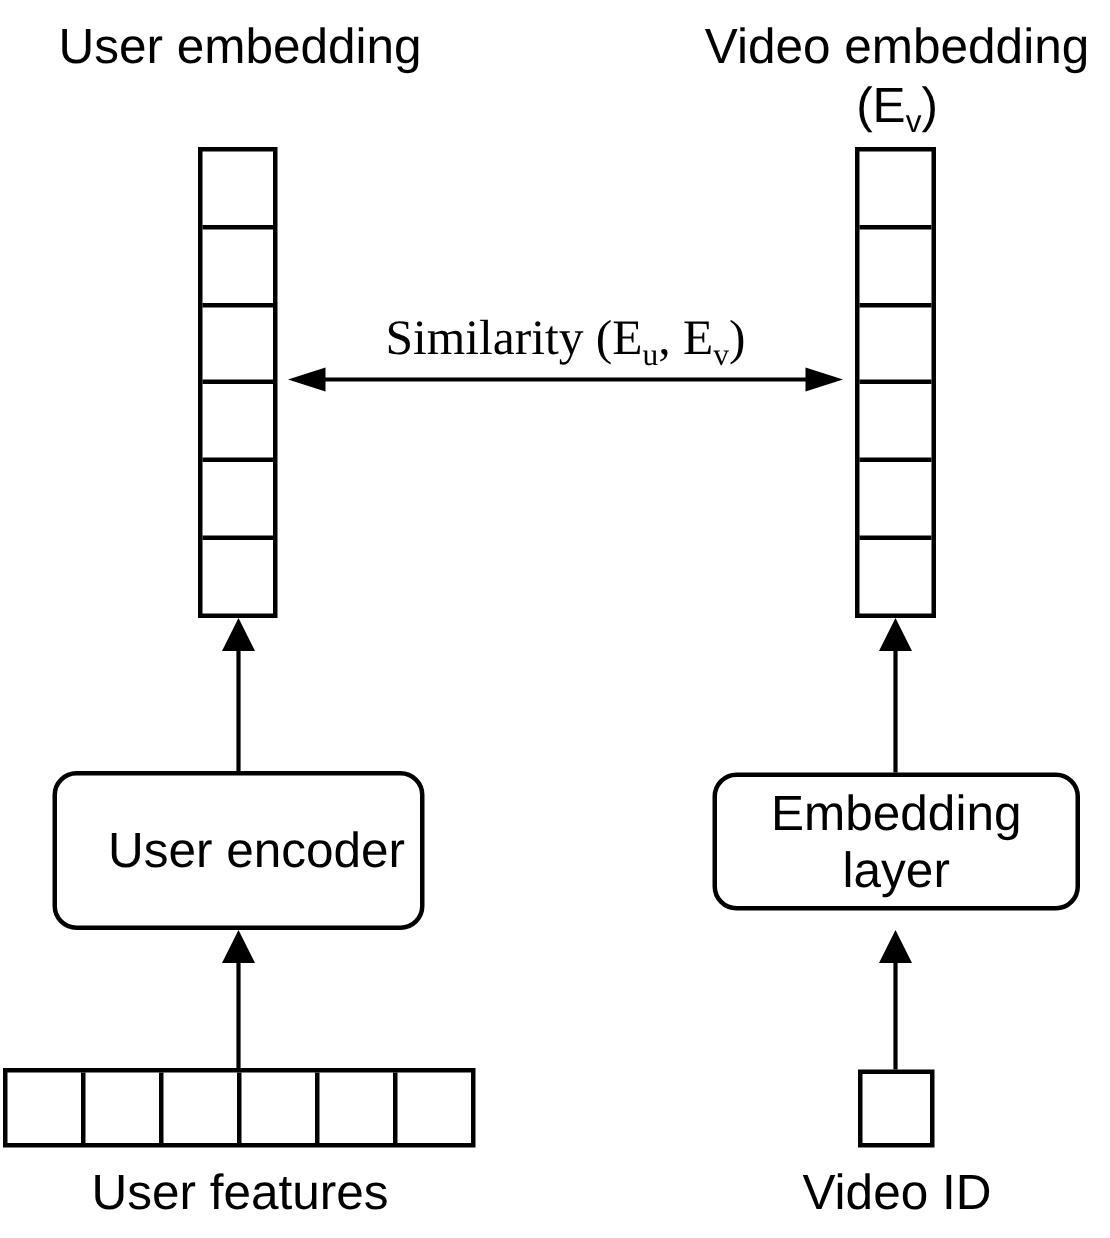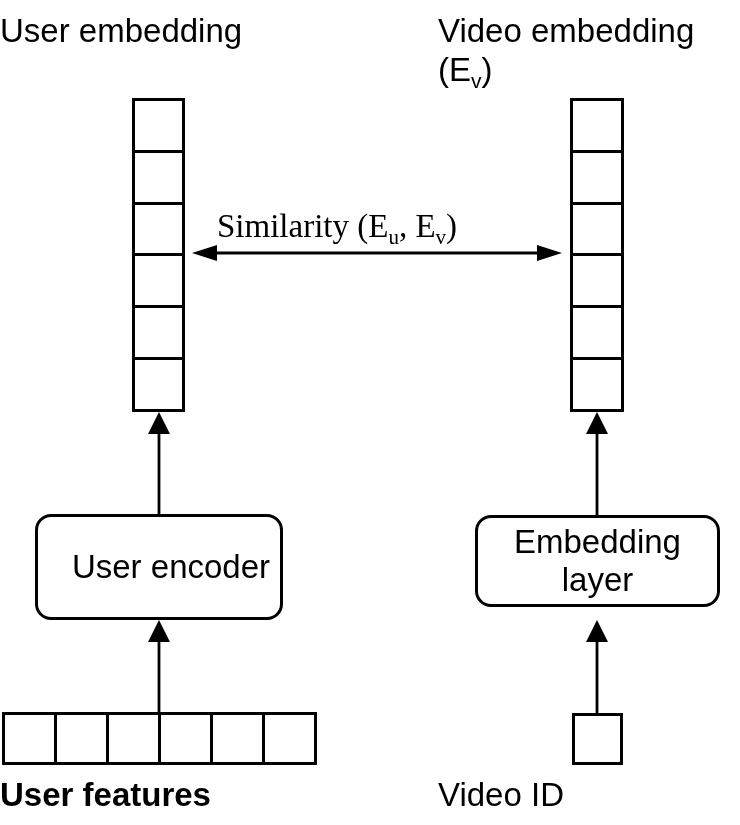--- a/index.html
+++ b/index.html
@@ -9,21 +9,21 @@
   html,body{margin:0;padding:0;background:var(--background);}
   .canvas{
     position:relative;
     width:740px;height:825px;
     background:var(--background);
     font-family:"Liberation Sans","DejaVu Sans",sans-serif;
     color:var(--ink);
     overflow:hidden;
   }
   .abs{position:absolute;}
-  .ctr{}
+  .ctr{text-align:center;}
   .lbl{font-size:33px;line-height:38px;color:var(--ink);}
   .hdr-line2{font-size:33px;line-height:40px;}
   .sub{font-size:21px;vertical-align:-7px;}
   
   .cellcol{
     display:flex;flex-direction:column;
     border:3px solid var(--ink);
     box-sizing:border-box;
     background:var(--background);
   }
@@ -104,21 +104,21 @@
       <div class="cell"></div>
       <div class="cell"></div>
       <div class="cell"></div>
       <div class="cell"></div>
     </div>
 
   <div class="abs cellrow" style="left:572px;top:713px;width:51px;height:52px;">
       <div class="cell"></div>
     </div>
 
-  <div class="abs ctr lbl" style="left:0px;top:776px;width:320px;font-weight:bold;">User features</div>
+  <div class="abs ctr lbl" style="left:0px;top:776px;width:320px;">User features</div>
 
   <div class="abs ctr lbl" style="left:438px;top:776px;width:320px;">Video ID</div>
 
   <svg class="arrows" width="740" height="825" viewBox="0 0 740 825">
 
     <g>
       <line x1="213" y1="253" x2="541" y2="253"></line>
       <polygon points="192,253 217,245 217,261"></polygon>
       <polygon points="562,253 537,245 537,261"></polygon>
     </g>

